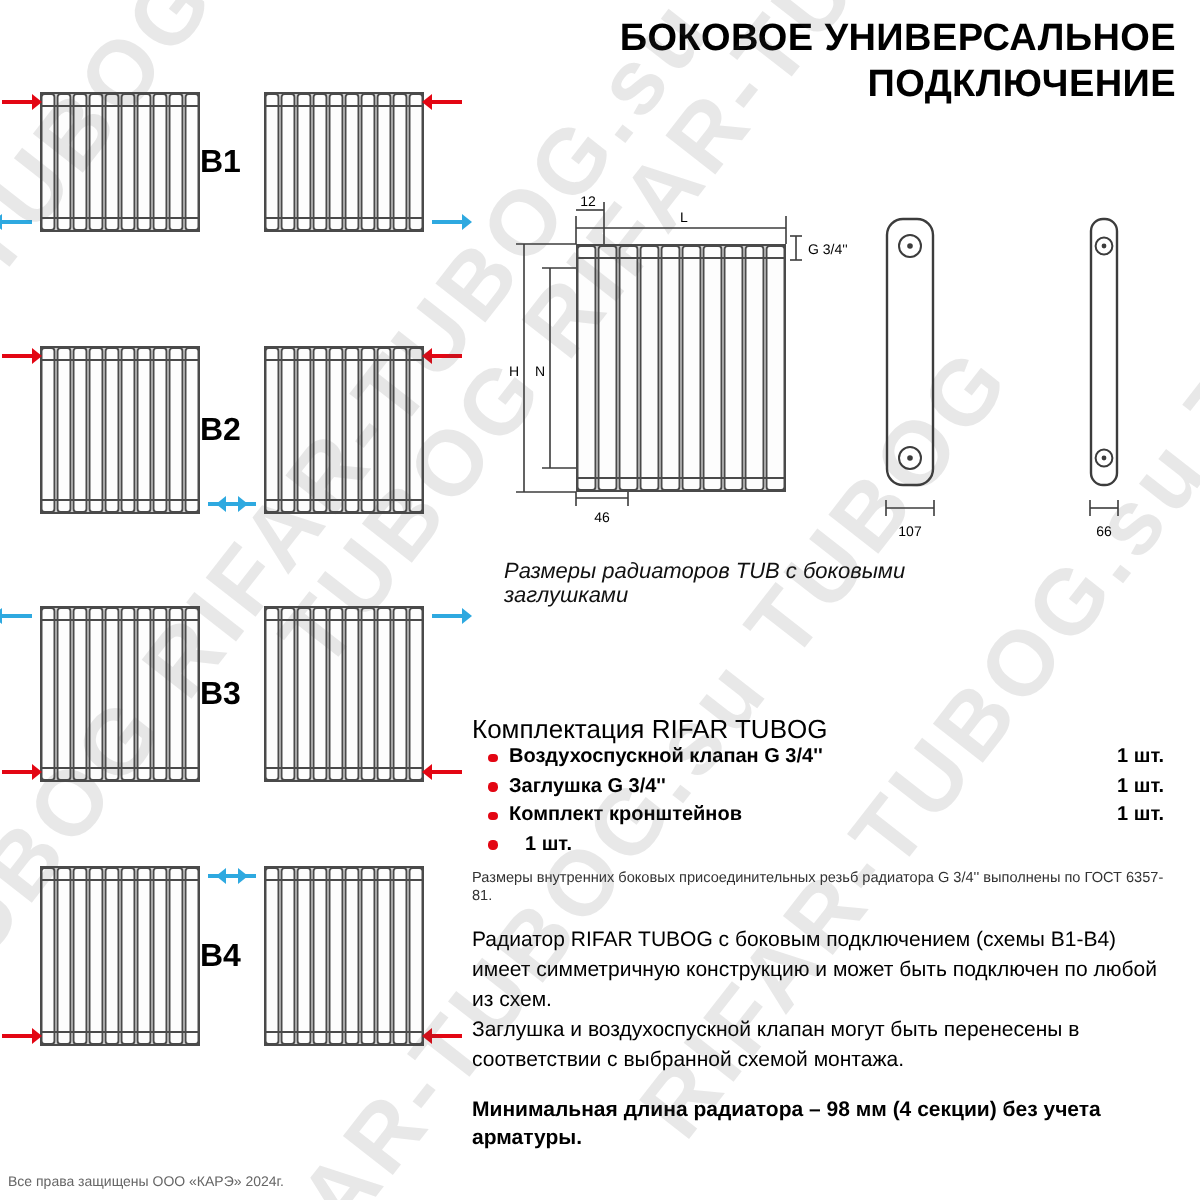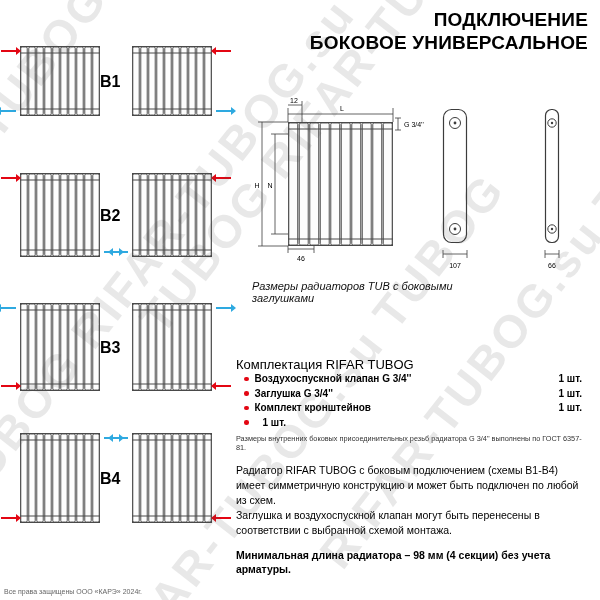--- a/index.html
+++ b/index.html
@@ -69,22 +69,22 @@
 
   <div class="wm-layer">
       <div class="wm-strip" style="left: -120px; top: 240px;">RIFAR-TUBOG.su  TUBOG</div>
       <div class="wm-strip" style="left: -40px; top: 470px;">TUBOG  RIFAR-TUBOG.su</div>
       <div class="wm-strip" style="left: 110px; top: 645px;">RIFAR-TUBOG.su  TUBOG</div>
       <div class="wm-strip" style="left: 150px; top: 300px;">TUBOG  RIFAR-TUBOG.su</div>
       <div class="wm-strip" style="left: 330px; top: 535px;">RIFAR-TUBOG.su  TUBOG</div>
     </div>
 
   <header class="header-title">
+    <div>БОКОВОЕ УНИВЕРСАЛЬНОЕ</div>
     <div>ПОДКЛЮЧЕНИЕ</div>
-    <div>БОКОВОЕ УНИВЕРСАЛЬНОЕ</div>
   </header>
 
   <section class="schemes">
       <div class="scheme-row" style="top: 0px; height: 70px;">
         <div class="rad rad-left"><svg width="80" height="70" viewBox="0 0 80 70">
             <rect x="0.5" y="0.5" width="79" height="69" fill="#cfcfcf" stroke="#4a4a4a" stroke-width="1"></rect>
             <rect x="0.8" y="1" width="6.4" height="68" rx="1.5" fill="#fdfdfd" stroke="#4a4a4a" stroke-width="0.9"></rect>
             <rect x="8.8" y="1" width="6.4" height="68" rx="1.5" fill="#fdfdfd" stroke="#4a4a4a" stroke-width="0.9"></rect>
             <rect x="16.8" y="1" width="6.4" height="68" rx="1.5" fill="#fdfdfd" stroke="#4a4a4a" stroke-width="0.9"></rect>
             <rect x="24.8" y="1" width="6.4" height="68" rx="1.5" fill="#fdfdfd" stroke="#4a4a4a" stroke-width="0.9"></rect>

